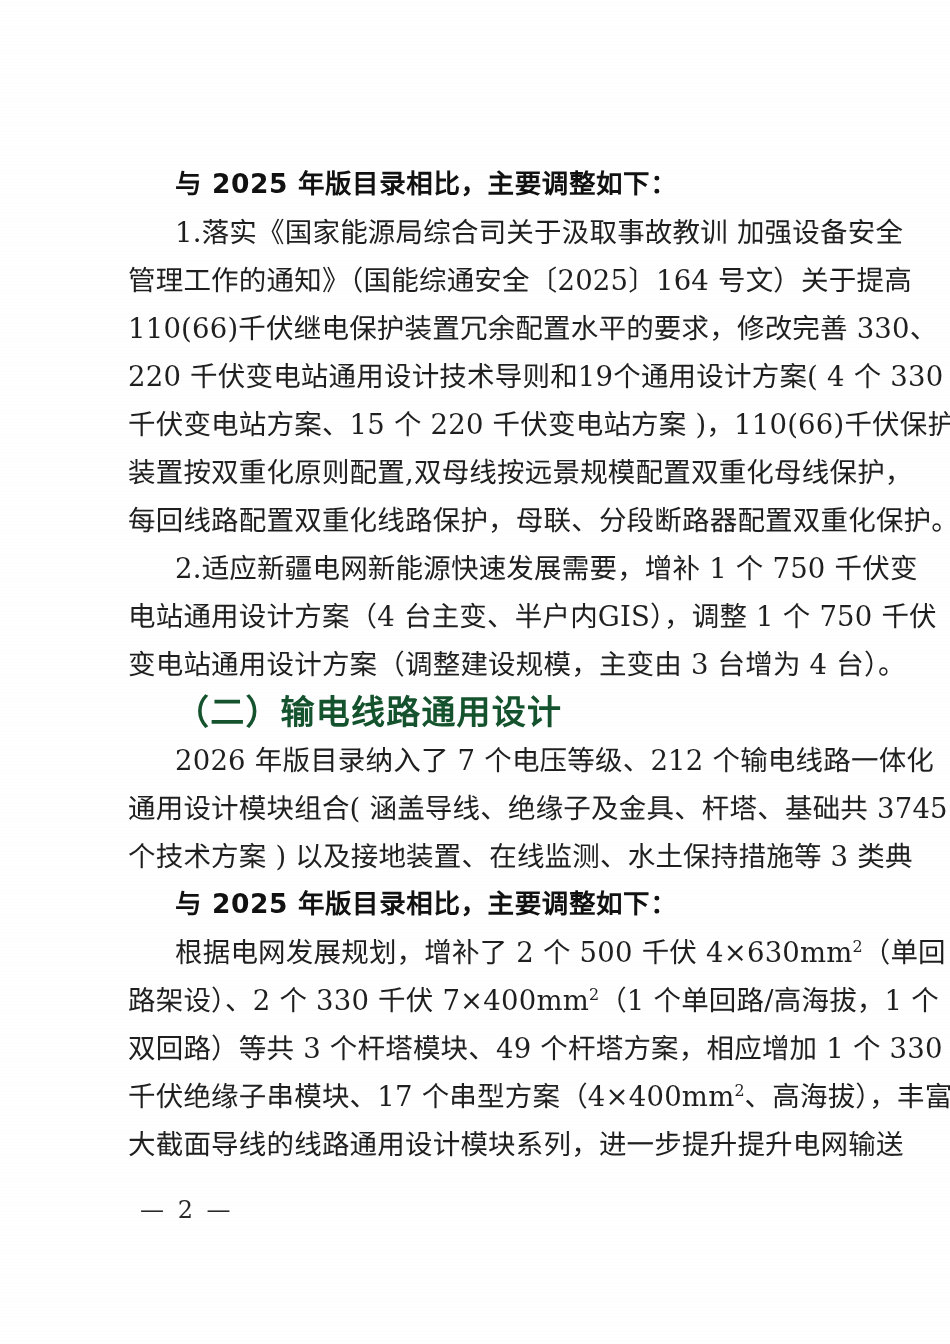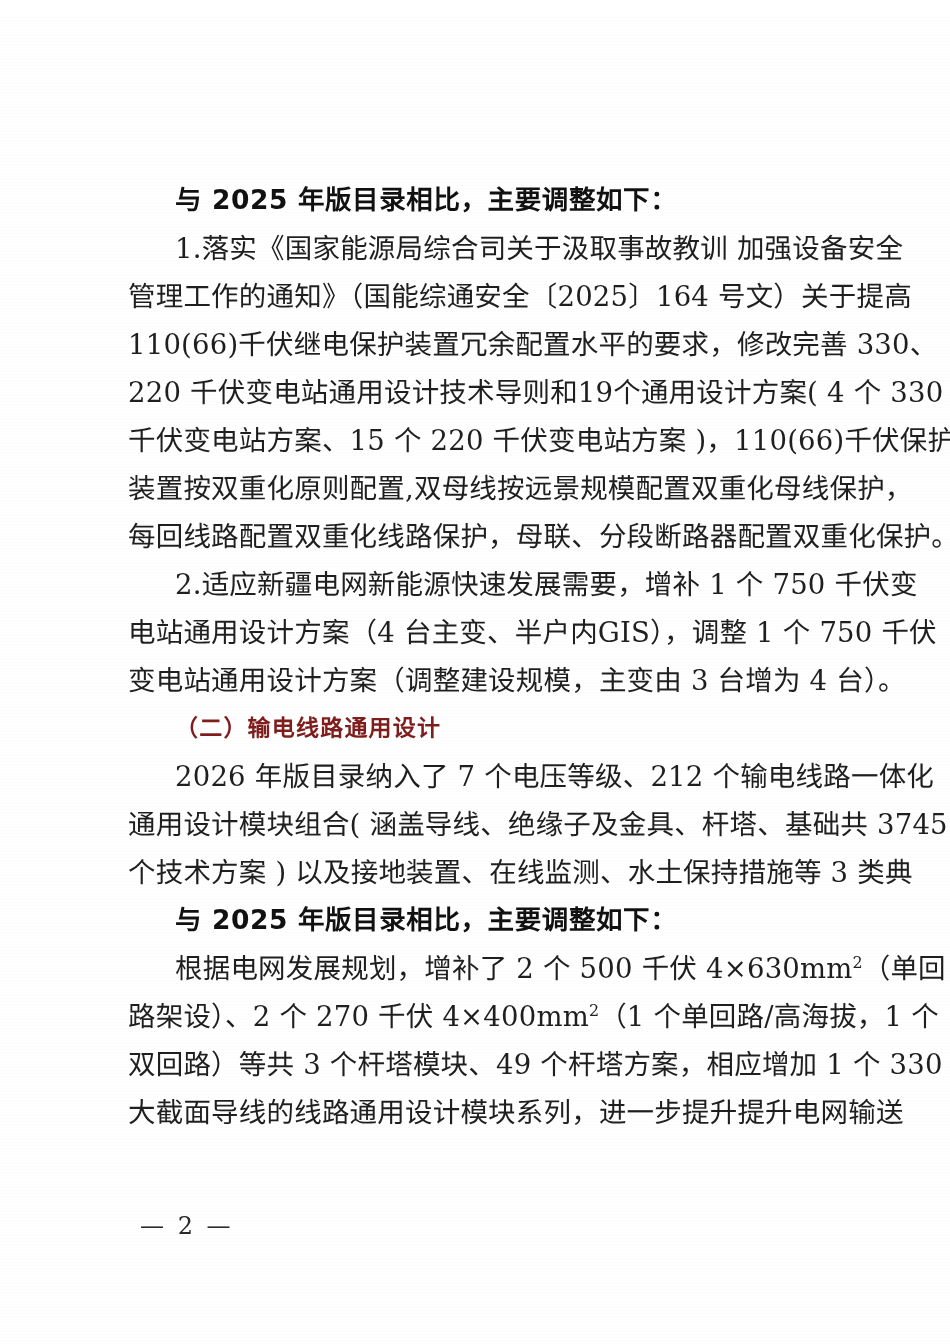--- a/index.html
+++ b/index.html
@@ -16,21 +16,20 @@
     font-family: "DejaVu Serif", "Liberation Serif", serif;
     color: #1c1c1c;
     -webkit-font-smoothing: antialiased;
   }
 
   
   .page {
     position: absolute;
     inset: 0;
     background: #ffffff;
-    margin-top: 16px;
   }
 
   
   .textblock {
     position: absolute;
     left: 128px;
     top: 160px;
     width: 708px;   
   }
 
@@ -53,23 +52,23 @@
     font-weight: 700;
     font-size: 26.5px;
     letter-spacing: 0.6px;
     color: #111111;
   }
 
   
   .line.subhead {
     font-family: "DejaVu Sans", "Liberation Sans", sans-serif;
     font-weight: 700;
-    font-size: 23px;
+    font-size: 34px;
     letter-spacing: 1.2px;
-    color: #7f1d1d;
+    color: #14532d;
   }
 
   
   sup.exp {
     font-size: 0.58em;
     vertical-align: super;
     line-height: 0;
     letter-spacing: 0;
   }
 
@@ -126,25 +125,28 @@
     <div class="line">通用设计模块组合( 涵盖导线、绝缘子及金具、杆塔、基础共 3745</div>
     <div class="line">个技术方案 ) 以及接地装置、在线监测、水土保持措施等 3 类典</div>
 
     <div class="line head indent">与 2025 年版目录相比，主要调整如下：</div>
 
     <div class="line indent">
       <span>根据电网发展规划，增补了 2 个 500 千伏 4×630mm</span><sup class="exp">2</sup><span>（单回</span>
     </div>
 
     <div class="line">
-      <span>路架设）、2 个 270 千伏 4×400mm</span><sup class="exp">2</sup><span>（1 个单回路/高海拔，1 个</span>
+      <span>路架设）、2 个 330 千伏 7×400mm</span><sup class="exp">2</sup><span>（1 个单回路/高海拔，1 个</span>
     </div>
 
     <div class="line">双回路）等共 3 个杆塔模块、49 个杆塔方案，相应增加 1 个 330</div>
 
+    <div class="line">
+      <span>千伏绝缘子串模块、17 个串型方案（4×400mm</span><sup class="exp">2</sup><span>、高海拔），丰富</span>
+    </div>
 
     <div class="line">大截面导线的线路通用设计模块系列，进一步提升提升电网输送</div>
 
   </div>
 
   <div class="footer">— 2 —</div>
 
   <div class="grain"></div>
 </div>
 

